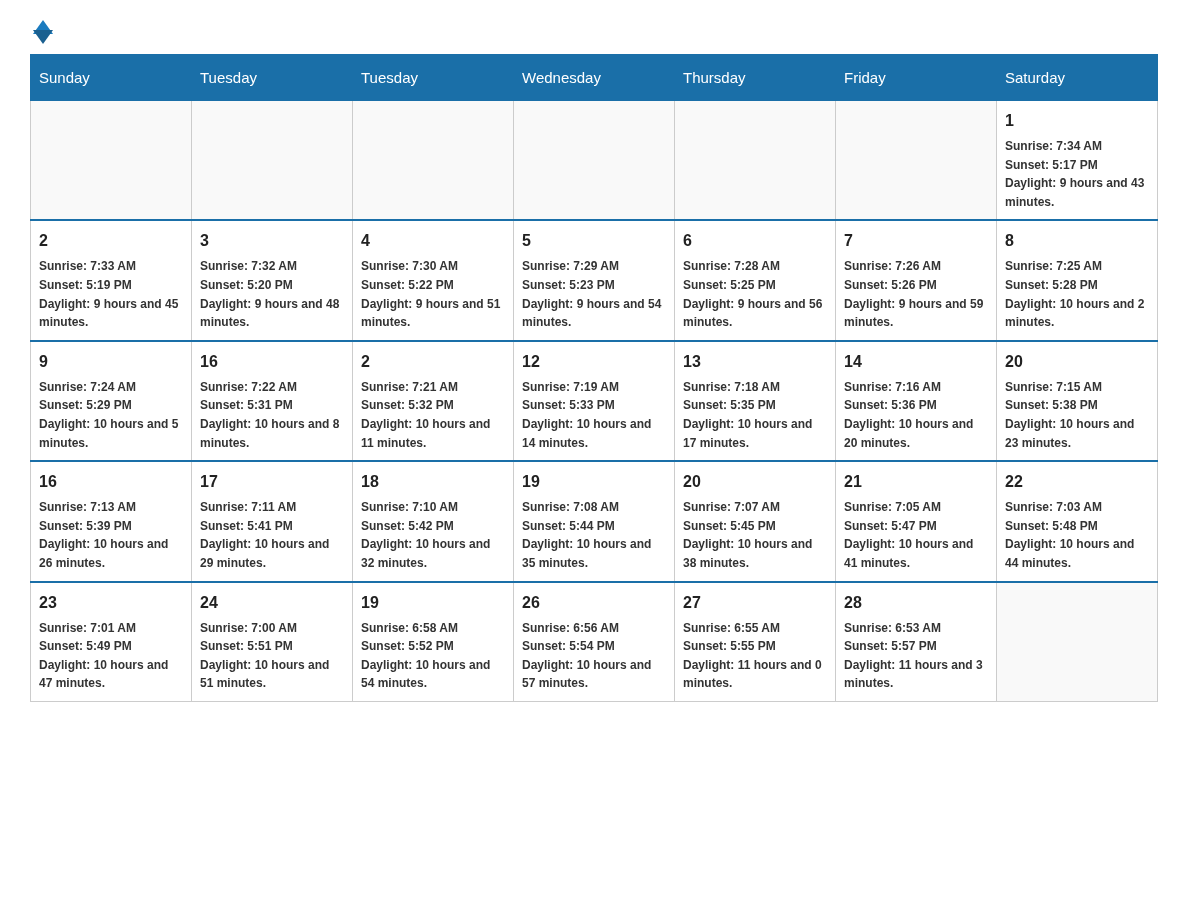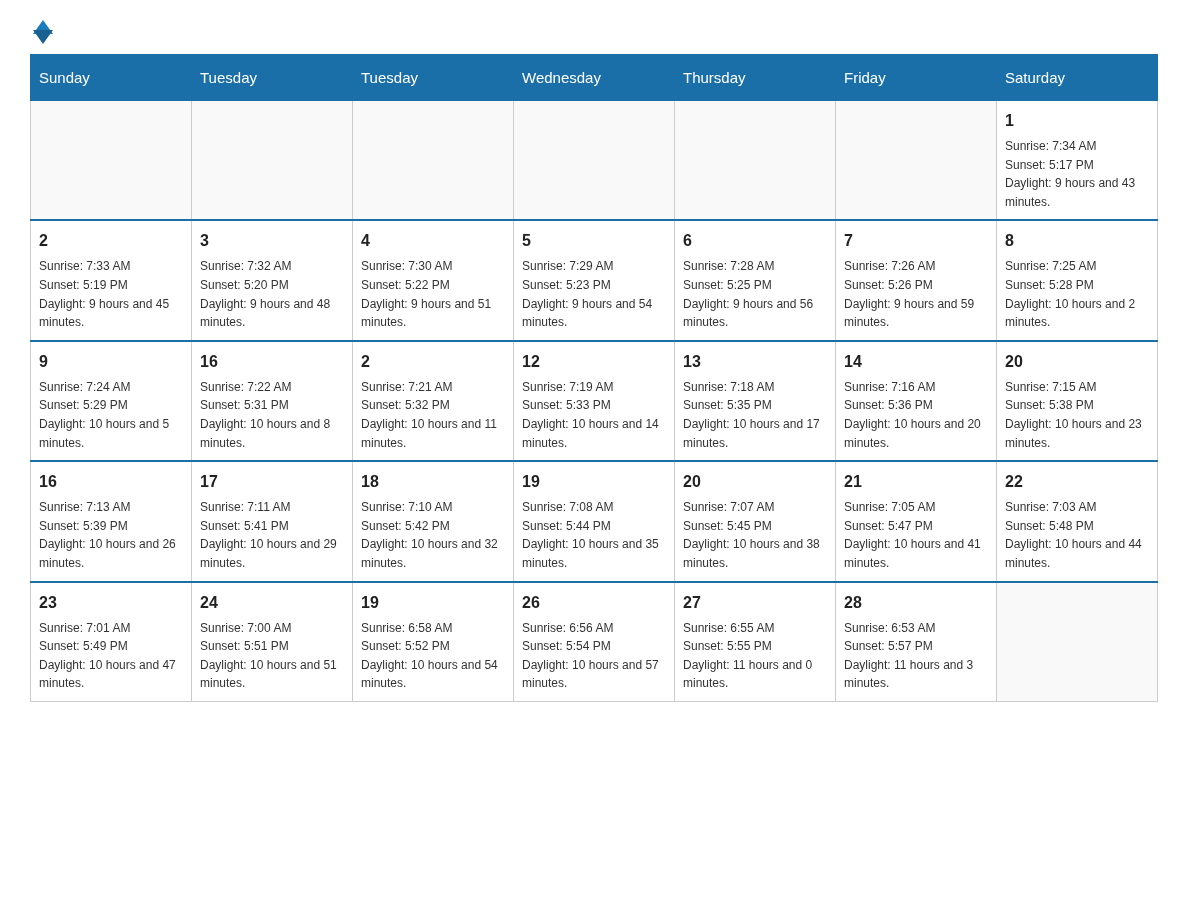--- a/index.html
+++ b/index.html
@@ -73,20 +73,21 @@
       font-size: 16px;
       font-weight: bold;
       color: #222;
       display: block;
       margin-bottom: 4px;
     }
     .day-info {
       font-size: 12px;
       color: #333;
       line-height: 1.55;
+      font-weight: bold;
     }
     .empty-cell {
       background: #f9f9f9;
     }
     .row-divider td {
       border-top: 2px solid #1a6fa8;
     }
   </style>
 </head>
 <body>

